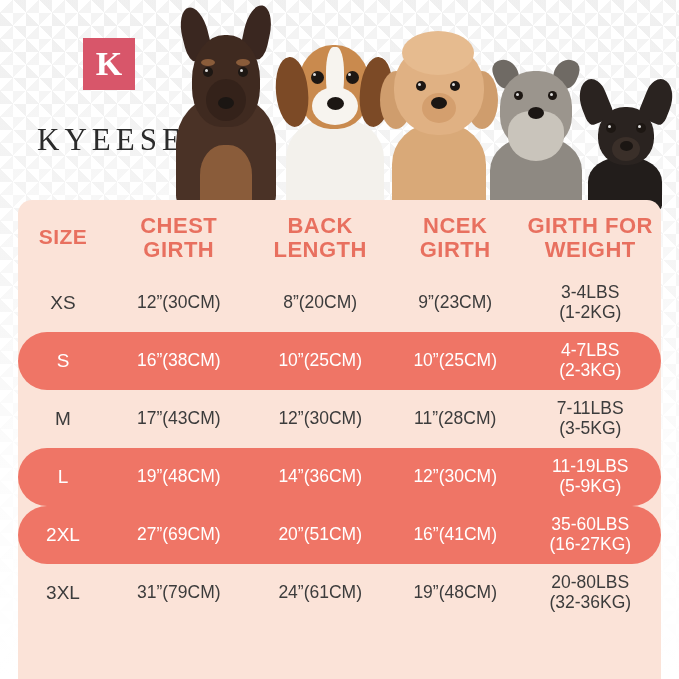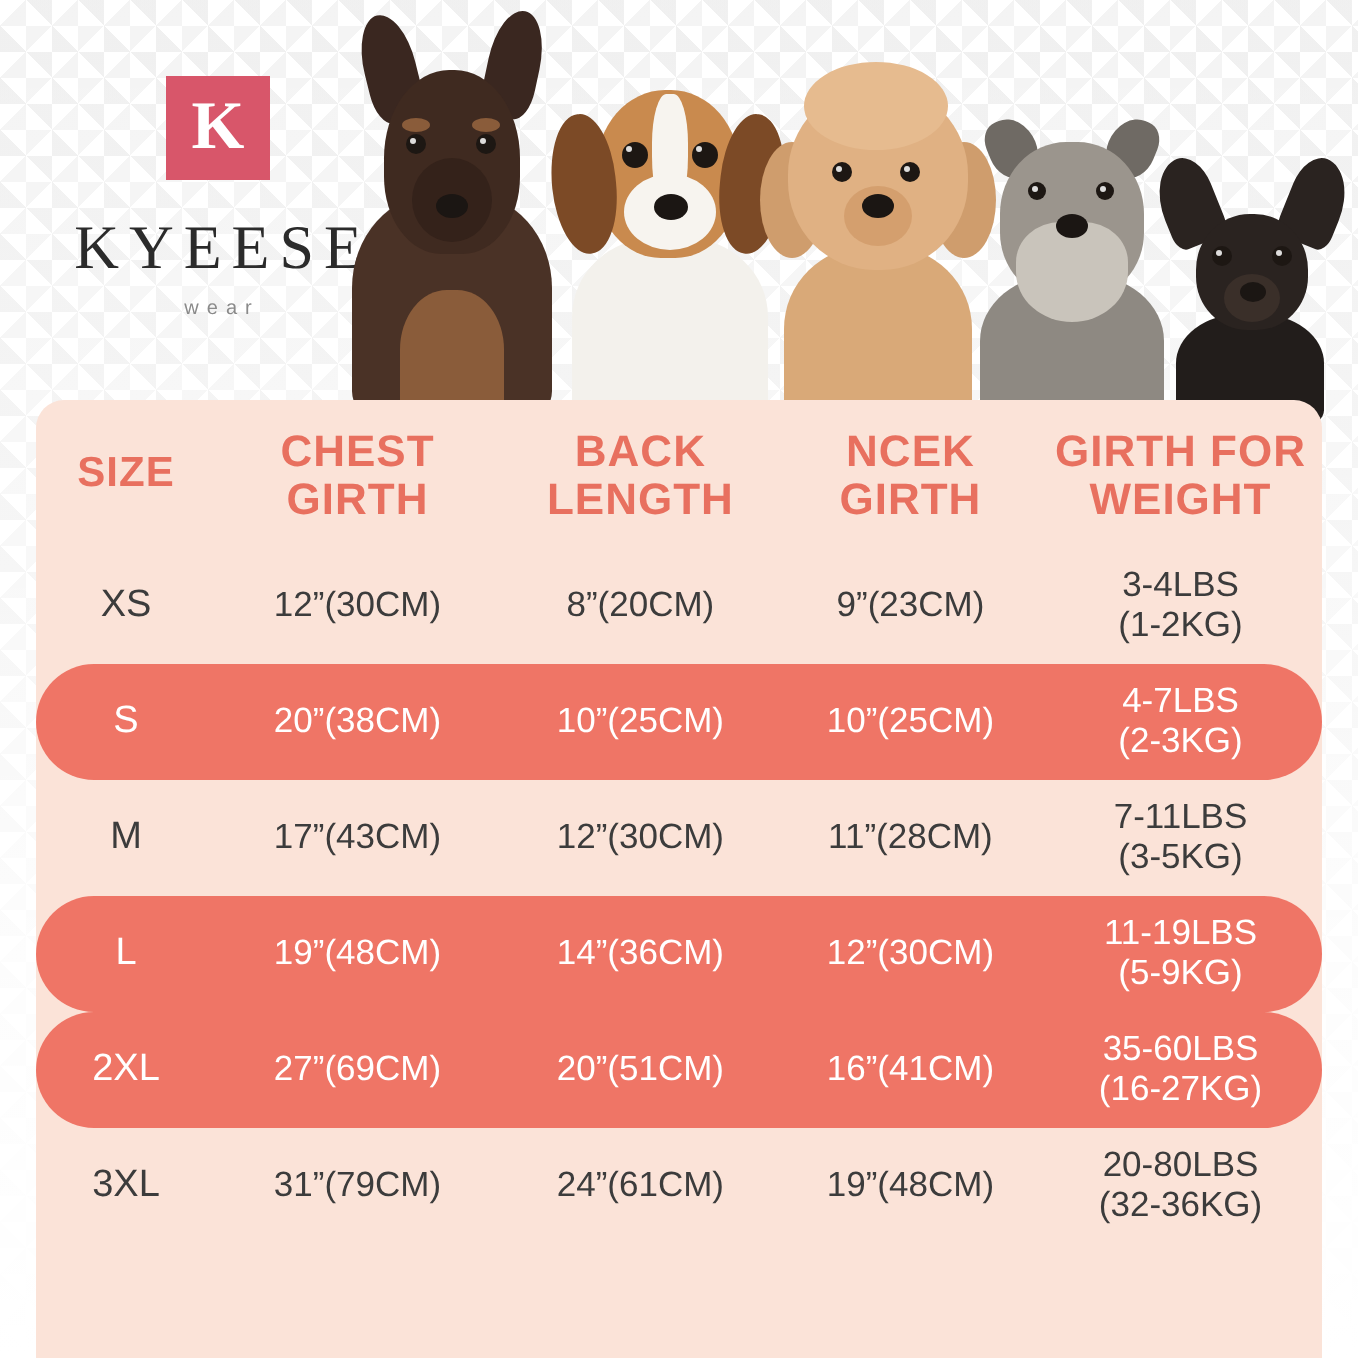--- a/index.html
+++ b/index.html
@@ -63,21 +63,21 @@
   }
   .brand-reg {
     position: absolute;
     left: 122px;
     top: 6px;
     font-size: 13px;
     color: #7b7b7b;
     font-family: "Liberation Serif", serif;
   }
   .brand-name {
-    margin-top: 16px;
+    margin-top: 32px;
     font-family: "Liberation Serif", serif;
     font-size: 31px;
     letter-spacing: 5px;
     color: #2b2b2b;
     text-indent: 5px;
   }
   .brand-sub {
     margin-top: 7px;
     font-family: "Liberation Sans", sans-serif;
     font-size: 10px;
@@ -262,21 +262,20 @@
 
   <div class="bg-pattern"></div>
   <div class="bg-fade"></div>
 
   <div class="brand">
     <div class="brand-mark">
       <span>K</span>
       <span class="brand-reg">®</span>
     </div>
     <div class="brand-name">KYEESE</div>
-    <div class="brand-sub">wear</div>
   </div>
 
   <div class="dogs">
 
     <div class="dog" id="dog-doberman">
       <div class="body"></div>
       <div class="ear l"></div>
       <div class="ear r"></div>
       <div class="head"></div>
       <div class="chest"></div>
@@ -377,21 +376,21 @@
           <td>9”(23CM)</td>
           <td>
             <span class="w-two-line">
               <span>3-4LBS</span>
               <span>(1-2KG)</span>
             </span>
           </td>
         </tr>
         <tr class="row-highlight">
           <td class="size-cell">S</td>
-          <td>20”(38CM)</td>
+          <td>16”(38CM)</td>
           <td>10”(25CM)</td>
           <td>10”(25CM)</td>
           <td>
             <span class="w-two-line">
               <span>4-7LBS</span>
               <span>(2-3KG)</span>
             </span>
           </td>
         </tr>
         <tr>

